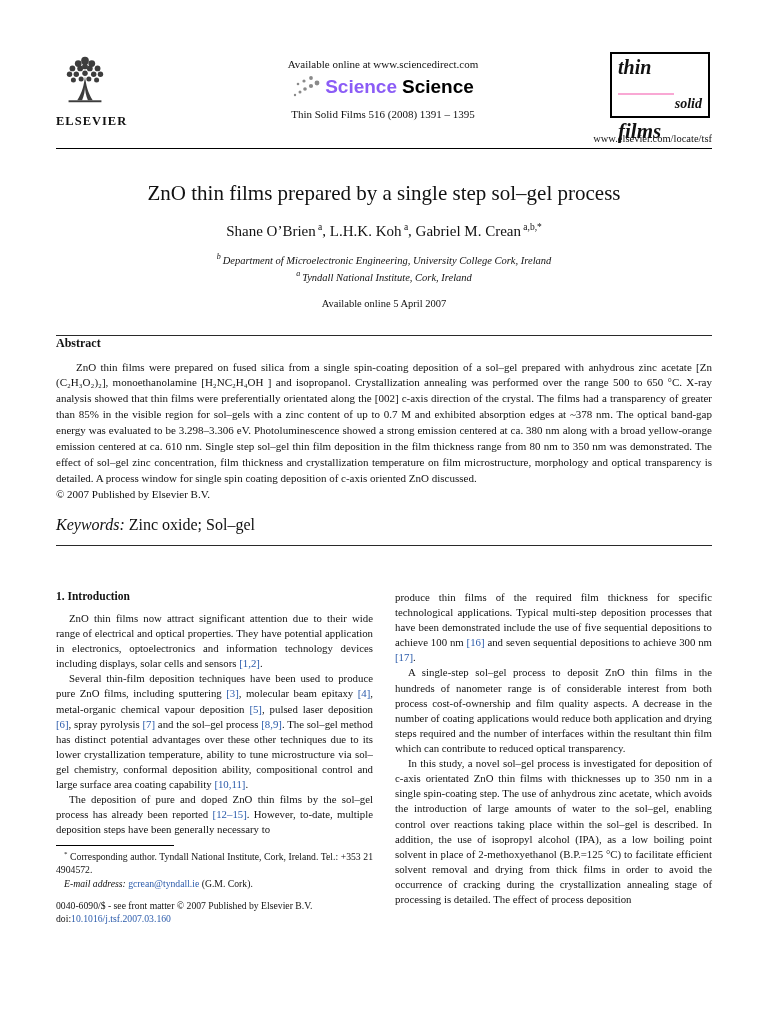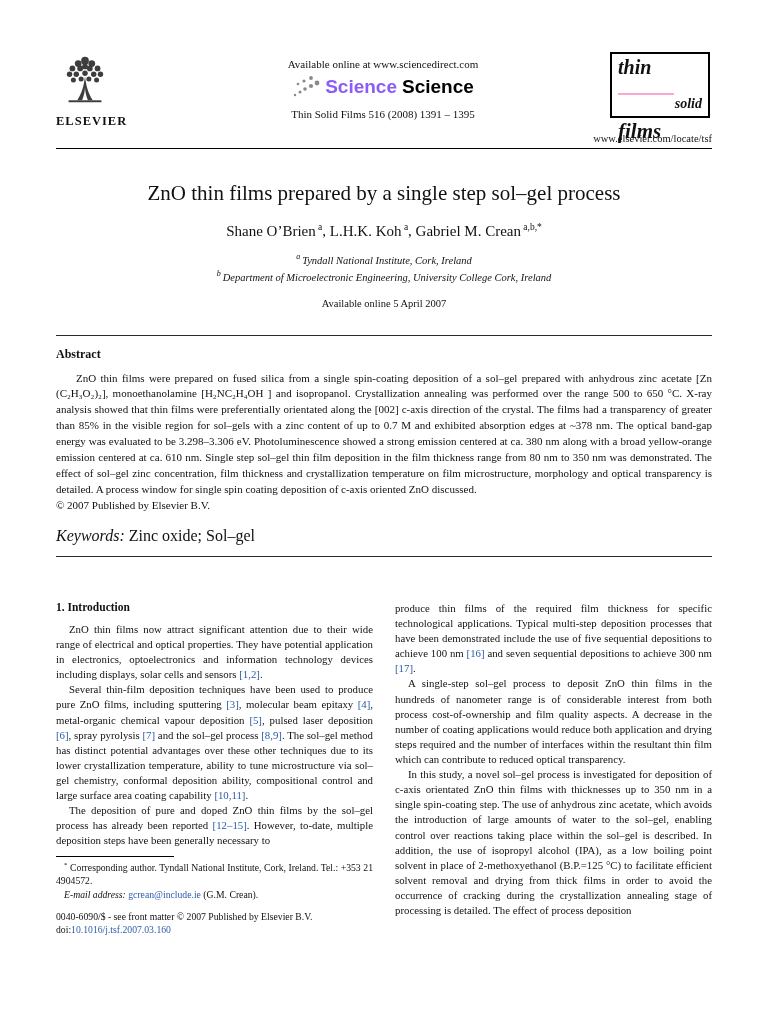--- a/index.html
+++ b/index.html
@@ -33,21 +33,21 @@
   .title { font-size:21px; font-weight:normal; text-align:center; margin-top:32px; }
   .authors { text-align:center; font-size:15px; margin-top:16px; }
   .au-sup { font-size:9.5px; }
   .affils { text-align:center; font-style:italic; font-size:10.5px; margin-top:11px; line-height:1.5; }
   .affil-sup { font-size:8px; margin-right:2px; }
   .avail-date { text-align:center; font-size:10.5px; margin-top:12px; }
 
   
   .rule-full { border-top:1px solid #2a2a2a; }
   .rule-abs-top { margin-top:26px; }
-  .abs-h { font-size:12px; font-weight:bold; margin-top:11px; }
+  .abs-h { font-size:12px; font-weight:bold; margin-top:0; }
   .abs-text { font-size:11px; line-height:1.45; text-align:justify; text-indent:20px; margin-top:9px; }
   .abs-copy { font-size:11px; line-height:1.45; }
   .keywords { font-size:16px; margin-top:13px; }
   .rule-abs-bottom { margin-top:11px; }
 
   
   .cols { display:flex; gap:22px; margin-top:44px; }
   .col { width:317px; }
   .sec-h { font-size:11.5px; font-weight:bold; margin-bottom:9px; }
   .para { font-size:10.8px; line-height:1.4; text-align:justify; }
@@ -129,22 +129,22 @@
   <div class="locate">www.elsevier.com/locate/tsf</div>
   <div class="hdr-rule"></div>
 
   <h1 class="title">ZnO thin films prepared by a single step sol–gel process</h1>
 
   <div class="authors">
     <span><span>Shane O’Brien</span><sup class="au-sup"> a</sup><span>, </span></span><span><span>L.H.K. Koh</span><sup class="au-sup"> a</sup><span>, </span></span><span><span>Gabriel M. Crean</span><sup class="au-sup"> a,b,*</sup></span>
   </div>
 
   <div class="affils">
+    <div><sup class="affil-sup">b</sup><span>Department of Microelectronic Engineering, University College Cork, Ireland</span></div>
     <div><sup class="affil-sup">a</sup><span>Tyndall National Institute, Cork, Ireland</span></div>
-    <div><sup class="affil-sup">b</sup><span>Department of Microelectronic Engineering, University College Cork, Ireland</span></div>
   </div>
 
   <div class="avail-date">Available online 5 April 2007</div>
 
   <div class="rule-full rule-abs-top"></div>
   <h2 class="abs-h">Abstract</h2>
   <p class="abs-text">ZnO thin films were prepared on fused silica from a single spin-coating deposition of a sol–gel prepared with anhydrous zinc acetate [Zn (C₂H₃O₂)₂], monoethanolamine [H₂NC₂H₄OH ] and isopropanol. Crystallization annealing was performed over the range 500 to 650 °C. X-ray analysis showed that thin films were preferentially orientated along the [002] c-axis direction of the crystal. The films had a transparency of greater than 85% in the visible region for sol–gels with a zinc content of up to 0.7 M and exhibited absorption edges at ~378 nm. The optical band-gap energy was evaluated to be 3.298–3.306 eV. Photoluminescence showed a strong emission centered at ca. 380 nm along with a broad yellow-orange emission centered at ca. 610 nm. Single step sol–gel thin film deposition in the film thickness range from 80 nm to 350 nm was demonstrated. The effect of sol–gel zinc concentration, film thickness and crystallization temperature on film microstructure, morphology and optical transparency is detailed. A process window for single spin coating deposition of c-axis oriented ZnO discussed.</p>
   <p class="abs-copy">© 2007 Published by Elsevier B.V.</p>
   <p class="keywords"><span class="it">Keywords:</span><span> Zinc oxide; Sol–gel</span></p>
   <div class="rule-full rule-abs-bottom"></div>
@@ -153,21 +153,21 @@
 
     <div class="col">
       <h3 class="sec-h">1. Introduction</h3>
       <p class="para indent"><span>ZnO thin films now attract significant attention due to their wide range of electrical and optical properties. They have potential application in electronics, optoelectronics and information technology devices including displays, solar cells and sensors </span><span class="link">[1,2]</span><span>.</span></p>
       <p class="para indent"><span>Several thin-film deposition techniques have been used to produce pure ZnO films, including sputtering </span><span class="link">[3]</span><span>, molecular beam epitaxy </span><span class="link">[4]</span><span>, metal-organic chemical vapour deposition </span><span class="link">[5]</span><span>, pulsed laser deposition </span><span class="link">[6]</span><span>, spray pyrolysis </span><span class="link">[7]</span><span> and the sol–gel process </span><span class="link">[8,9]</span><span>. The sol–gel method has distinct potential advantages over these other techniques due to its lower crystallization temperature, ability to tune microstructure via sol–gel chemistry, conformal deposition ability, compositional control and large surface area coating capability </span><span class="link">[10,11]</span><span>.</span></p>
       <p class="para indent"><span>The deposition of pure and doped ZnO thin films by the sol–gel process has already been reported </span><span class="link">[12–15]</span><span>. However, to-date, multiple deposition steps have been generally necessary to</span></p>
 
       <div class="fn-block">
         <div class="fn-rule"></div>
         <p class="fn fn-ind"><span class="sup">*</span><span> Corresponding author. Tyndall National Institute, Cork, Ireland. Tel.: +353 21 4904572.</span></p>
-        <p class="fn fn-ind"><span class="it">E-mail address:</span><span class="link"> gcrean@include.ie</span><span> (G.M. Crean).</span></p>
+        <p class="fn fn-ind"><span class="it">E-mail address:</span><span class="link"> gcrean@tyndall.ie</span><span> (G.M. Cork).</span></p>
         <div class="imprint">
           <p class="fn">0040-6090/$ - see front matter © 2007 Published by Elsevier B.V.</p>
           <p class="fn"><span>doi:</span><span class="link">10.1016/j.tsf.2007.03.160</span></p>
         </div>
       </div>
     </div>
 
     <div class="col">
       <p class="para"><span>produce thin films of the required film thickness for specific technological applications. Typical multi-step deposition processes that have been demonstrated include the use of five sequential depositions to achieve 100 nm </span><span class="link">[16]</span><span> and seven sequential depositions to achieve 300 nm </span><span class="link">[17]</span><span>.</span></p>
       <p class="para indent"><span>A single-step sol–gel process to deposit ZnO thin films in the hundreds of nanometer range is of considerable interest from both process cost-of-ownership and film quality aspects. A decrease in the number of coating applications would reduce both application and drying steps required and the number of interfaces within the resultant thin film which can contribute to reduced optical transparency.</span></p>

